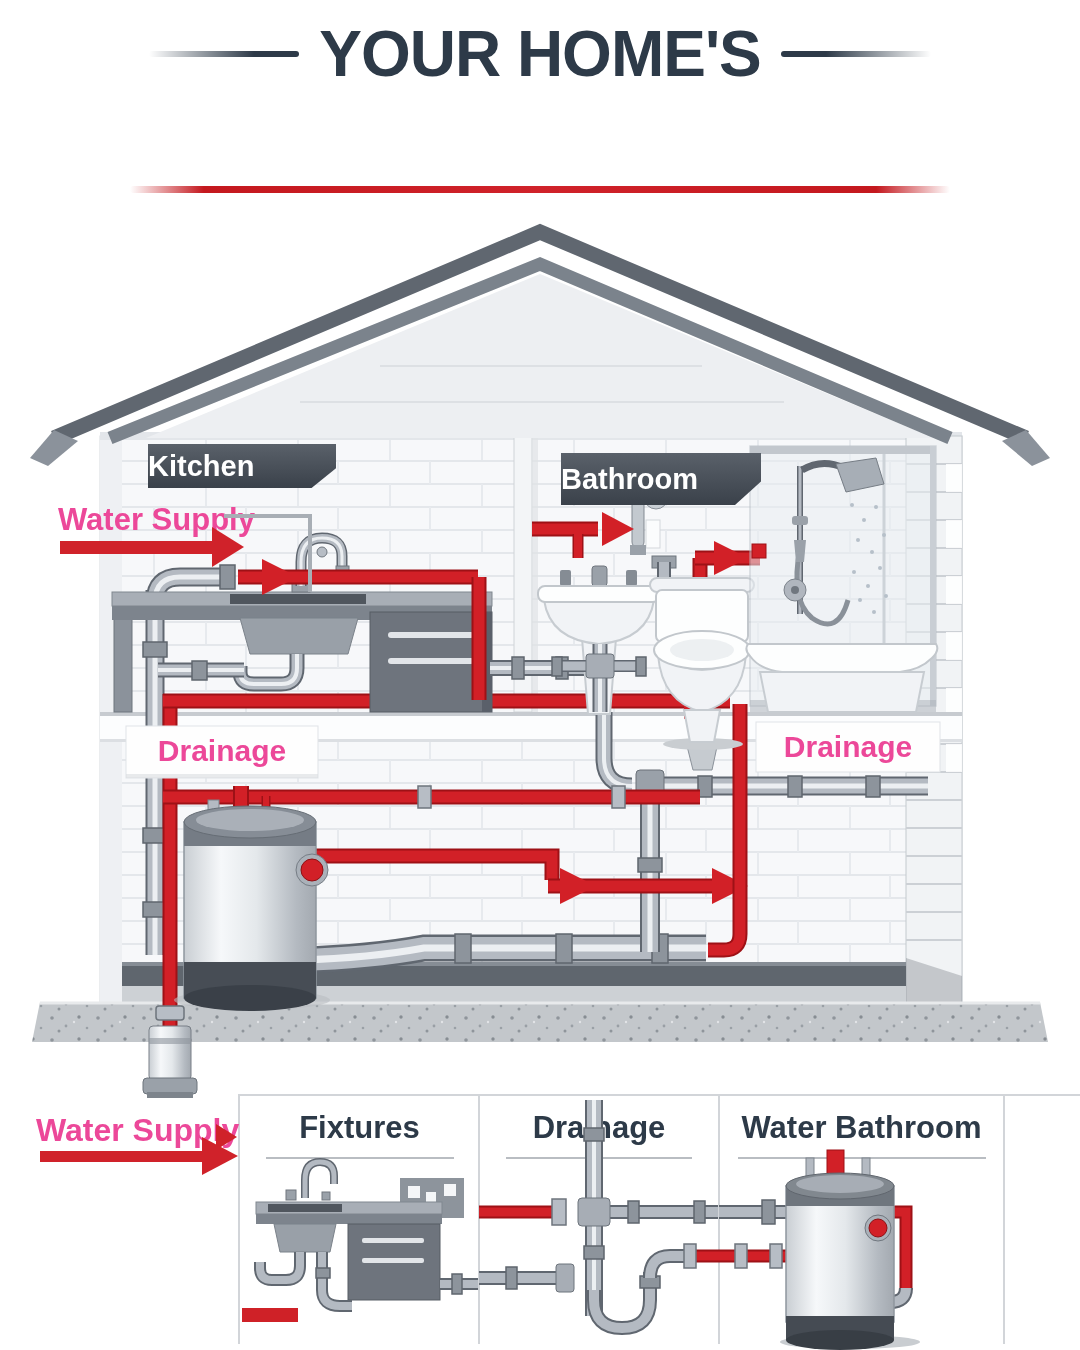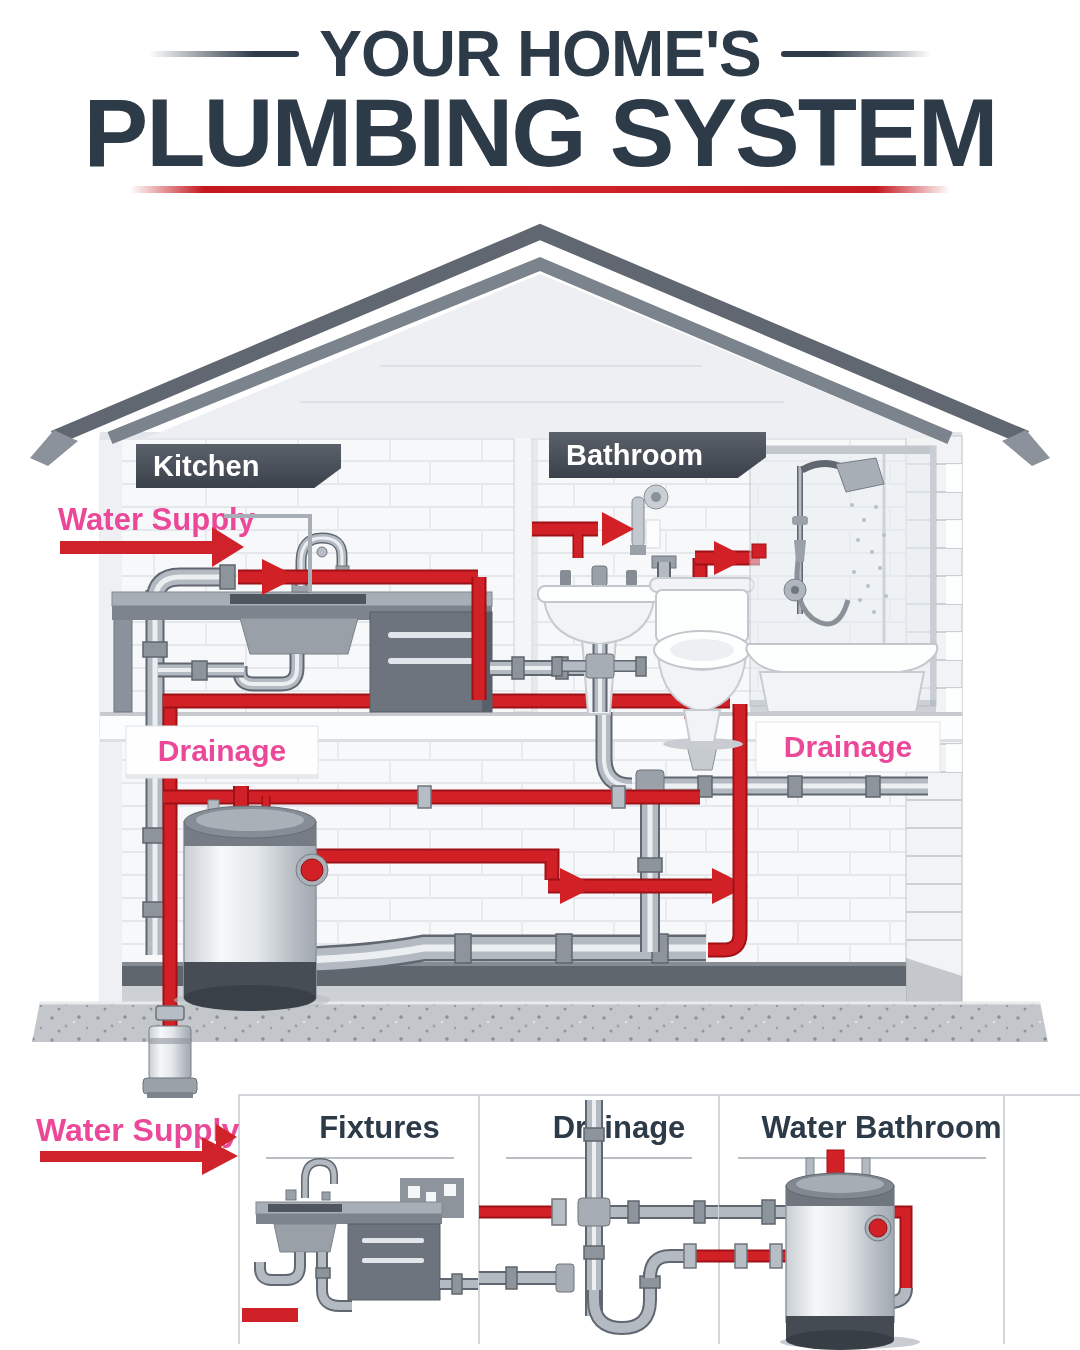--- a/index.html
+++ b/index.html
@@ -10,33 +10,33 @@
   .title1{position:absolute;top:22px;left:0;right:0;display:flex;align-items:center;justify-content:center;gap:20px;}
   .title1 .txt{font-size:64px;font-weight:bold;letter-spacing:-1px;line-height:1;}
   .dash{height:6px;width:150px;border-radius:3px;}
   .dash.l{background:linear-gradient(90deg,rgba(45,58,72,0),#2d3a48 70%);}
   .dash.r{background:linear-gradient(270deg,rgba(45,58,72,0),#2d3a48 70%);}
   .title2{position:absolute;top:84px;left:0;right:0;text-align:center;font-size:97px;font-weight:bold;
           letter-spacing:-2px;line-height:1;}
   .redrule{position:absolute;top:186px;left:130px;width:820px;height:7px;border-radius:4px;
            background:linear-gradient(90deg,rgba(196,24,30,0),#c4181e 9%,#d0222a 50%,#c4181e 91%,rgba(196,24,30,0));}
   
-  .badge{position:absolute;display:flex;align-items:center;padding-left:17px;color:#fff;
+  .badge{position:absolute;display:flex;align-items:center;color:#fff;
          font-weight:bold;font-size:29px;background:linear-gradient(180deg,#5a616a,#3a414a);
-         clip-path:polygon(0 0,100% 0,100% 55%,87% 100%,0 100%);}
+         clip-path:polygon(0 0,100% 0,100% 55%,87% 100%,0 100%);margin-left:12px;}
   .lbl{position:absolute;font-weight:bold;color:#ec4899;}
   .band-txt{text-align:center;}
   .bracket{position:absolute;left:224px;top:514px;width:84px;height:74px;
            border-top:4px solid #a8aeb5;border-right:4px solid #a8aeb5;}
   .arr-shaft{position:absolute;background:#d0222a;}
   .arr-head{position:absolute;width:0;height:0;border-top:20px solid transparent;
             border-bottom:20px solid transparent;border-left:32px solid #d0222a;}
   
   .leg-line{position:absolute;background:#d2d5d9;}
-  .leg-title{position:absolute;top:1110px;text-align:center;font-size:31px;font-weight:bold;color:#2d3a48;padding-left:20px;}
+  .leg-title{position:absolute;top:1110px;text-align:center;font-size:31px;font-weight:bold;color:#2d3a48;}
   .leg-underline{position:absolute;top:1157px;height:2px;background:#b9bdc2;}
   .tri-small{position:absolute;width:0;height:0;border-top:13px solid transparent;
              border-bottom:13px solid transparent;border-left:21px solid #d0222a;}
   
   .pd{fill:none;stroke:#606770;}
   .pm{fill:none;stroke:#b4bac2;}
   .ph{fill:none;stroke:#eceff2;}
   .rd{fill:none;stroke:#9e1116;}
   .rm{fill:none;stroke:#d22027;}
   .cp{fill:#8d949c;stroke:#5f666e;stroke-width:1.5;}
@@ -49,21 +49,20 @@
 </head>
 <body>
 
 <div class="poster">
 
   <div class="title1">
     <div class="dash l"></div>
     <div class="txt navy">YOUR HOME'S</div>
     <div class="dash r"></div>
   </div>
-  <div class="title2 navy">PLUMBING SYSTEM</div>
   <div class="redrule"></div>
 
   <svg viewBox="0 220 1080 880" width="1080" height="880" style="top:220px">
     <defs>
       <pattern id="tiles" width="92" height="46" patternUnits="userSpaceOnUse">
         <rect width="92" height="46" fill="#f7f8fa"></rect>
         <path d="M0,1 H92 M0,24 H92" stroke="#e4e7eb" stroke-width="2" fill="none"></path>
         <path d="M62,1 V24 M22,24 V47" stroke="#e7eaee" stroke-width="2" fill="none"></path>
       </pattern>
       <pattern id="grit" width="46" height="22" patternUnits="userSpaceOnUse">
@@ -351,21 +350,21 @@
       <rect x="149" y="1026" width="42" height="54" rx="4" fill="url(#tankG)" stroke="#787f87"></rect>
       <rect x="149" y="1038" width="42" height="6" fill="#8d949c" opacity="0.6"></rect>
       <rect x="143" y="1078" width="54" height="16" rx="4" fill="#9aa1a9" stroke="#6d747c"></rect>
       <rect x="147" y="1092" width="46" height="6" fill="#7d848c"></rect>
     </g>
   </svg>
 
   <div class="badge" style="left:136px;top:444px;width:188px;height:44px">
     <span>Kitchen</span>
   </div>
-  <div class="badge" style="left:549px;top:432px;width:200px;height:46px">
+  <div class="badge" style="left:549px;top:453px;width:200px;height:52px">
     <span>Bathroom</span>
   </div>
 
   <div class="lbl" style="left:58px;top:502px;font-size:31px">Water Supply</div>
   <div class="bracket"></div>
   <div class="arr-shaft" style="left:60px;top:541px;width:152px;height:13px"></div>
   <div class="arr-head" style="left:212px;top:527px"></div>
 
   <div class="lbl band-txt" style="left:126px;top:734px;width:192px;font-size:30px">Drainage</div>
   <div class="lbl band-txt" style="left:756px;top:730px;width:184px;font-size:30px">Drainage</div>

